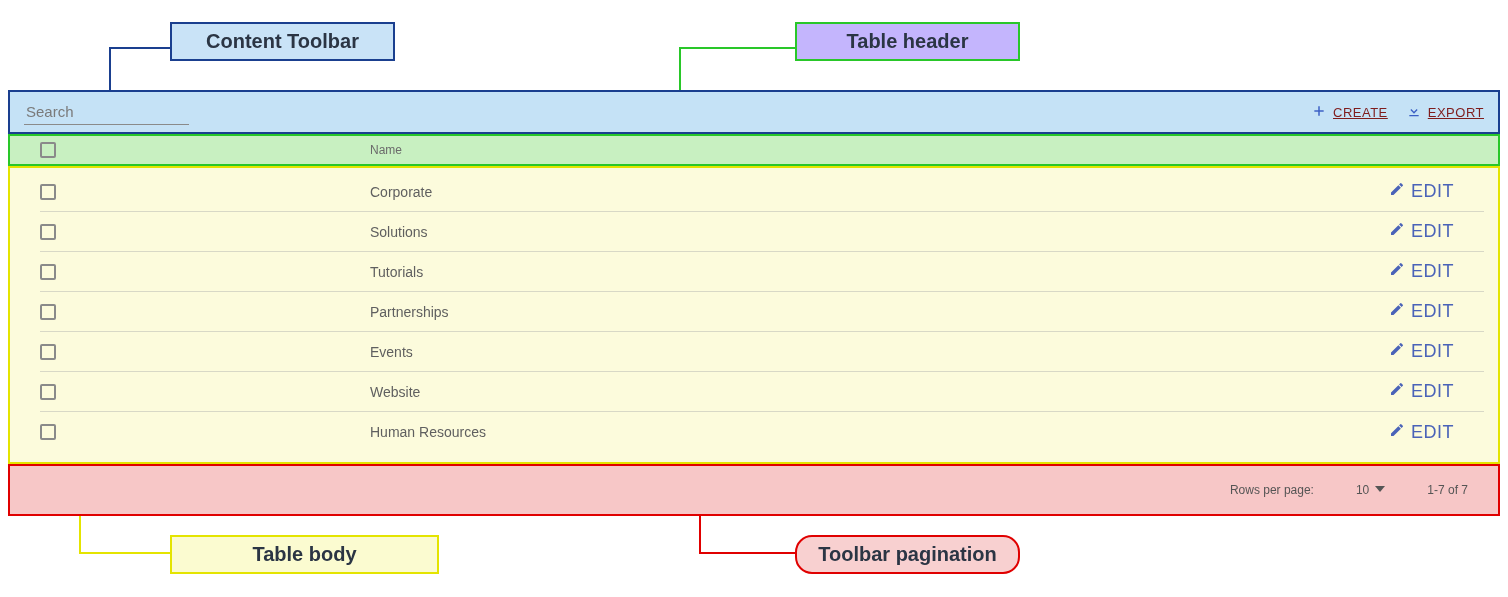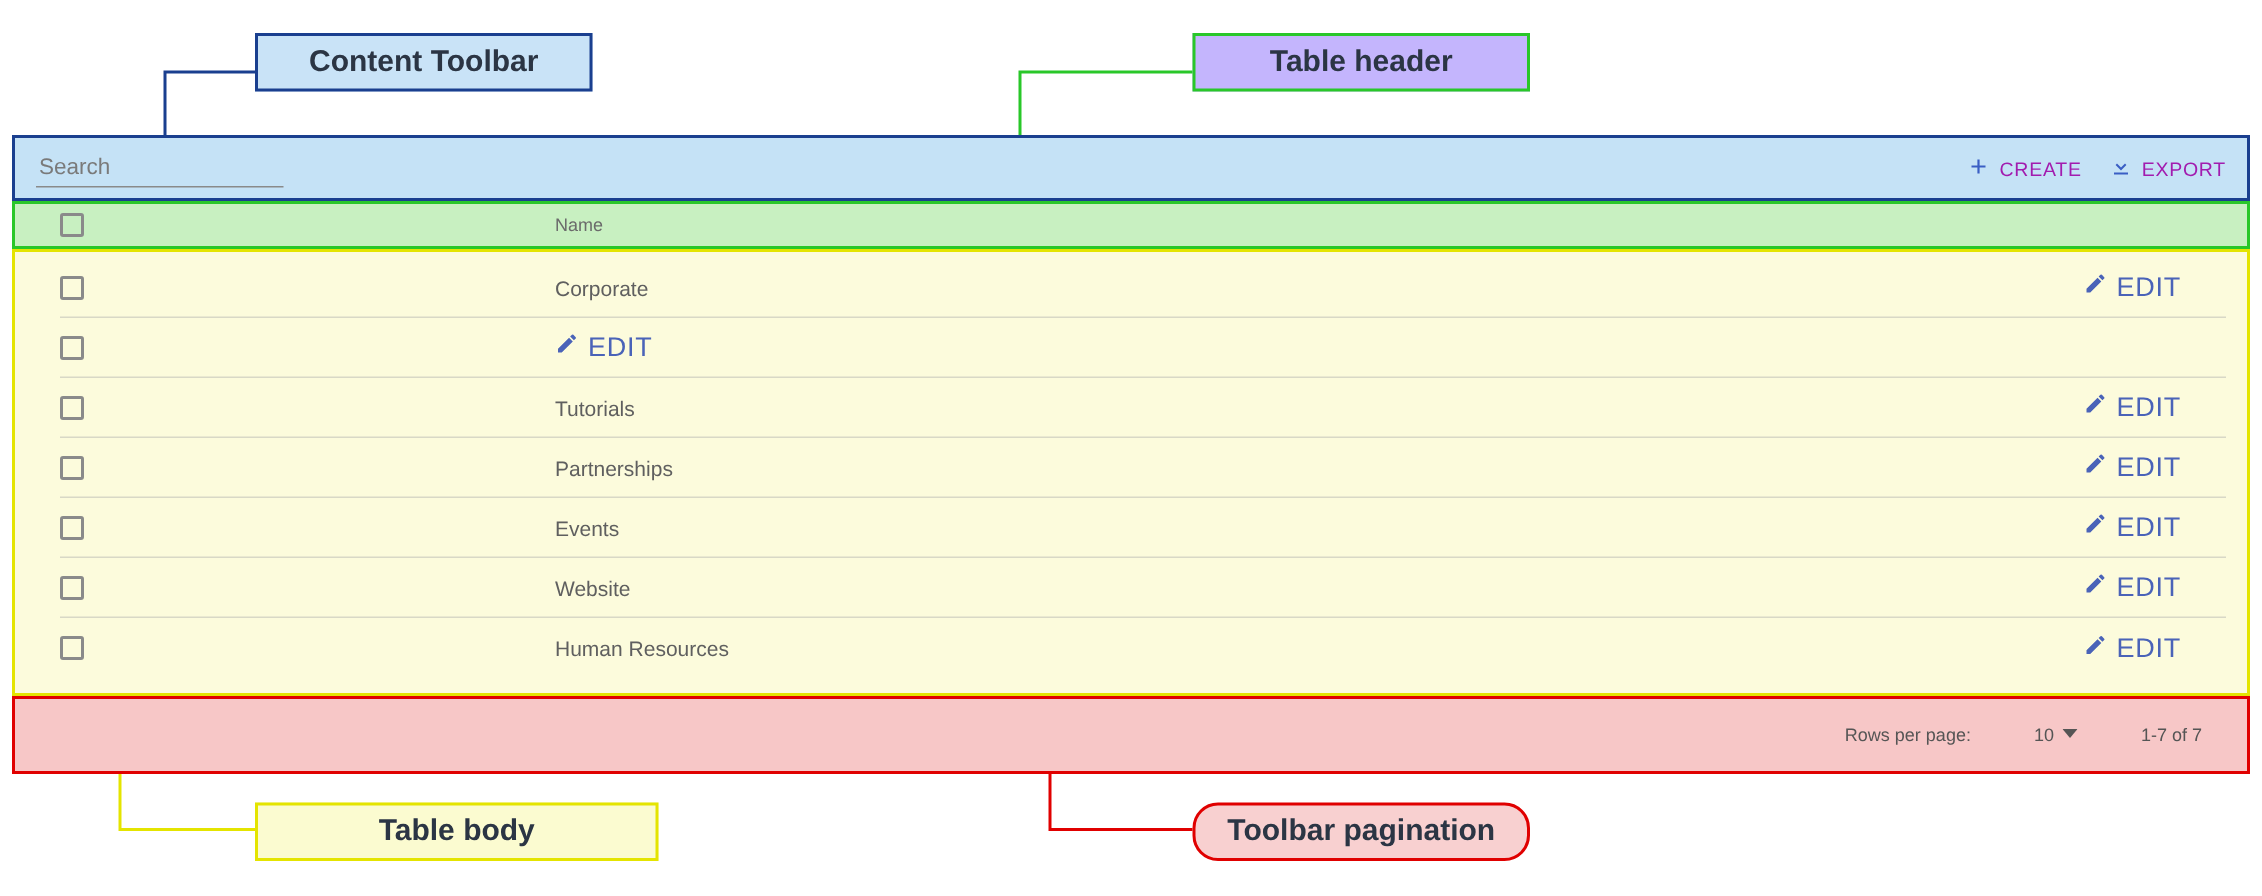--- a/index.html
+++ b/index.html
@@ -99,26 +99,27 @@
     color: #15803d;
     padding: 4px 2px;
     outline: none;
   }
   .search-input::placeholder { color: #7a7a7a; }
 
   .tbtn {
     display: inline-flex;
     align-items: center;
     gap: 6px;
-    color: #a21caf;
+    color: #7f1d1d;
     font-size: 13px;
     font-weight: 500;
     letter-spacing: .5px;
     cursor: pointer;
     margin-left: 18px;
+    text-decoration: underline;
   }
   .tbtn svg { width: 16px; height: 16px; }
 
   
   .hdr-check { width: 330px; display: flex; align-items: center; }
   .col-name-h { font-size: 12px; color: #6b6b6b; }
 
   
   .row {
     display: flex;
@@ -207,20 +208,21 @@
           <span><svg viewBox="0 0 24 24" fill="#4a63b8">
               <path d="M3 17.25V21h3.75L17.81 9.94l-3.75-3.75L3 17.25zM20.71 7.04a1 1 0 0 0 0-1.41l-2.34-2.34a1 1 0 0 0-1.41 0l-1.83 1.83 3.75 3.75 1.83-1.83z"></path>
             </svg></span>
           <span>EDIT</span>
         </div>
       </div>
       <div class="row">
         <div class="cell-check">
           <span class="chk"></span>
         </div>
+        <div class="cell-name">Solutions</div>
         <div class="cell-act">
           <span><svg viewBox="0 0 24 24" fill="#4a63b8">
               <path d="M3 17.25V21h3.75L17.81 9.94l-3.75-3.75L3 17.25zM20.71 7.04a1 1 0 0 0 0-1.41l-2.34-2.34a1 1 0 0 0-1.41 0l-1.83 1.83 3.75 3.75 1.83-1.83z"></path>
             </svg></span>
           <span>EDIT</span>
         </div>
       </div>
       <div class="row">
         <div class="cell-check">
           <span class="chk"></span>

